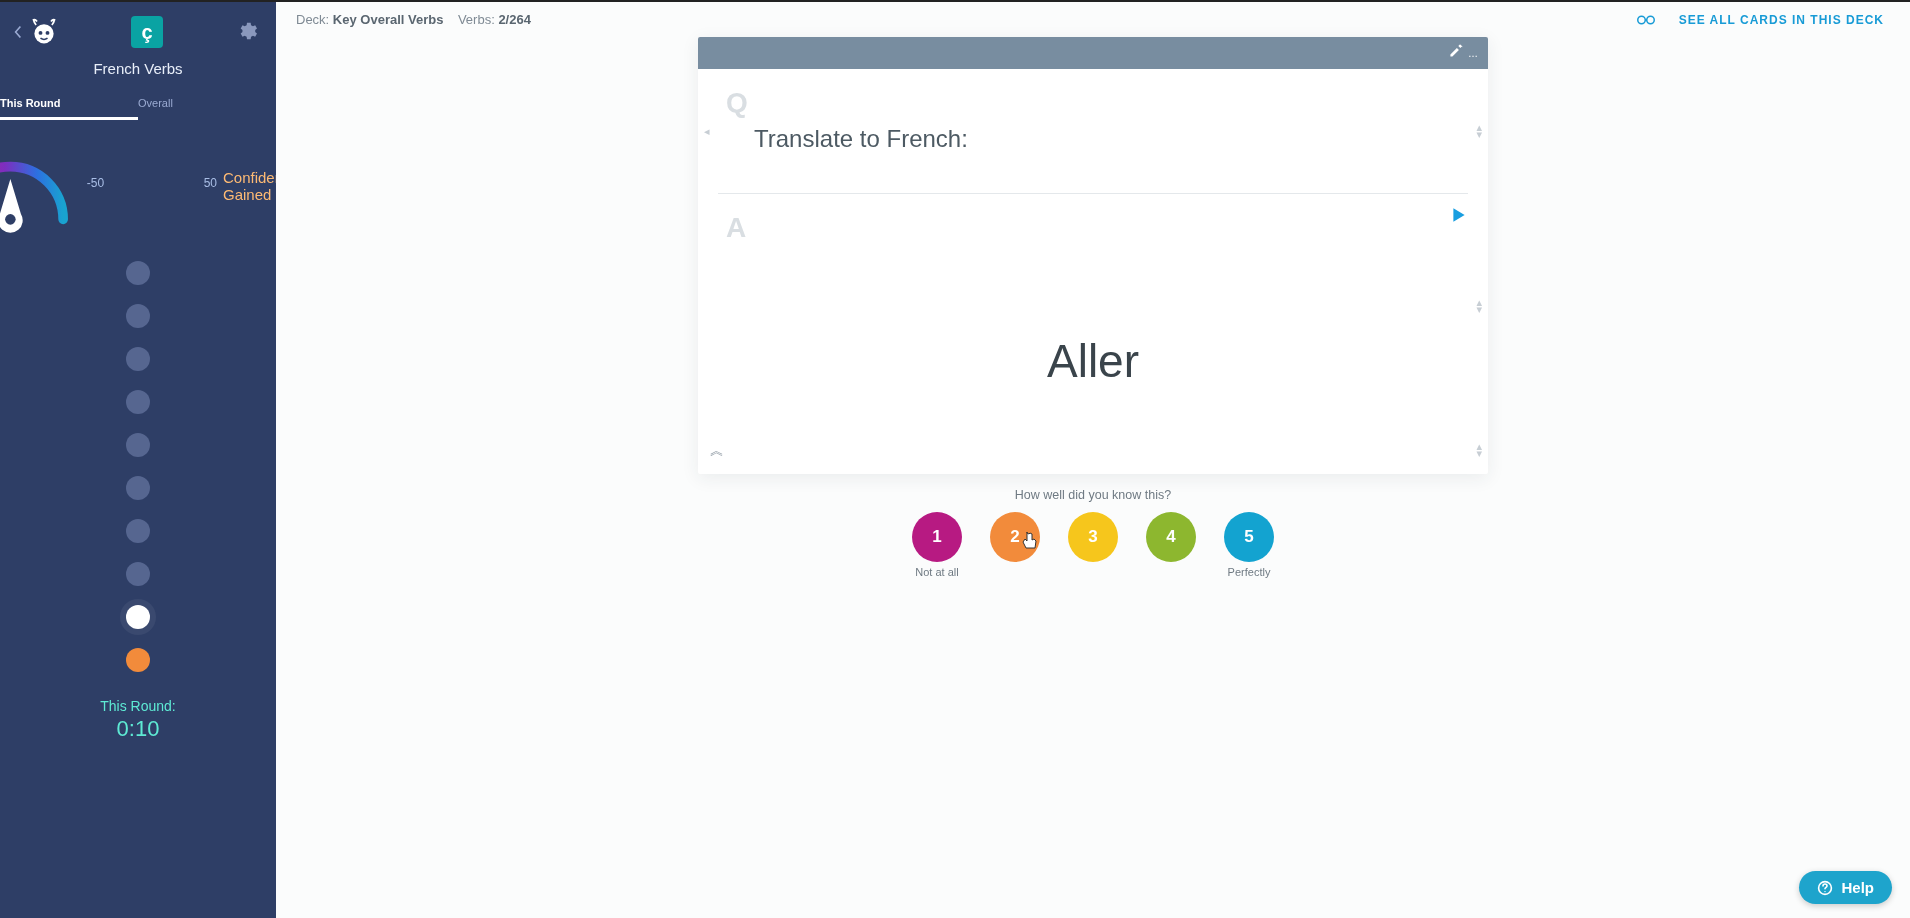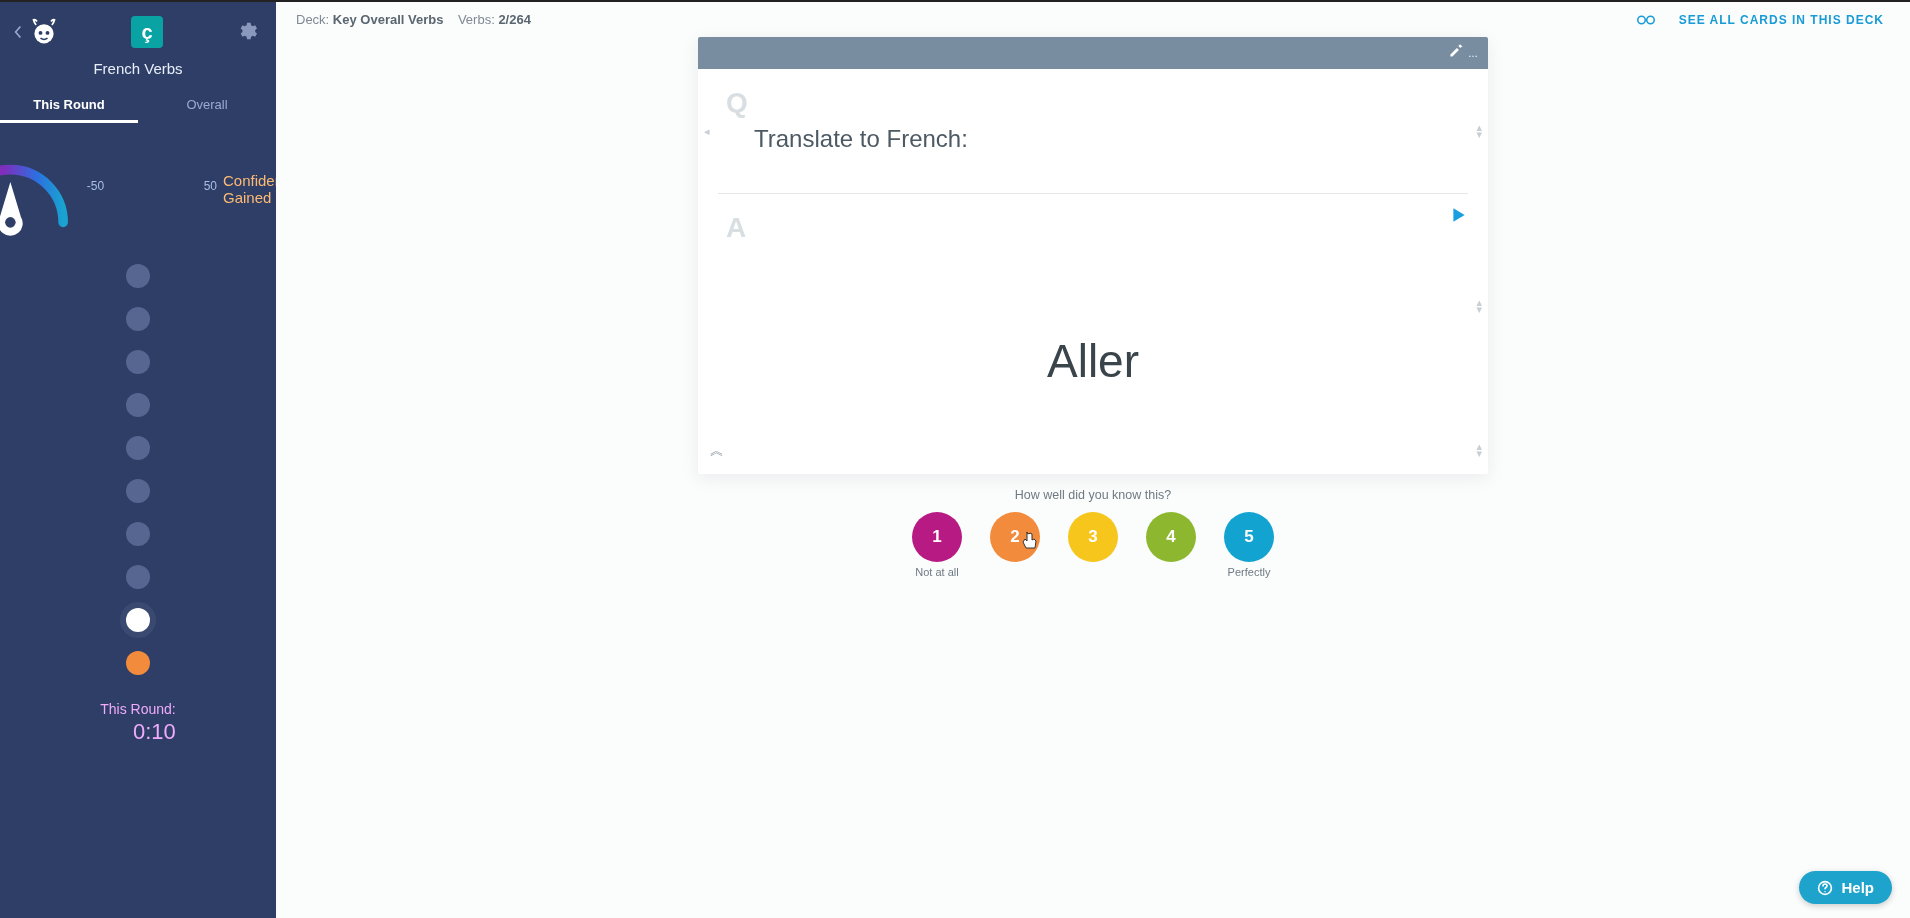--- a/index.html
+++ b/index.html
@@ -8,31 +8,31 @@
 
   
   .sidebar { width:276px; background:#2e3e66; color:#dbe4f2; display:flex; flex-direction:column; align-items:center; position:relative; }
   .sidebar-top { width:100%; display:flex; align-items:center; justify-content:space-between; padding:14px 16px 8px 8px; }
   .back-btn { width:20px; height:20px; display:flex; align-items:center; justify-content:center; color:#9aaad2; cursor:pointer; }
   .logo-wrap { display:flex; align-items:center; gap:6px; }
   .logo-box { width:32px; height:32px; background:#0aa3a3; color:#fff; border-radius:4px; display:flex; align-items:center; justify-content:center; font-weight:700; font-size:20px; }
   .gear { width:24px; height:24px; color:#8a98bd; cursor:pointer; }
   .deck-title-sidebar { font-size:15px; color:#e8eef9; margin-top:4px; }
   .tabs { display:flex; width:100%; margin-top:12px; }
-  .tab { flex:1; text-align:center; font-size:13px; padding:8px 0; color:#9aaad2; cursor:pointer; }
+  .tab { flex:1; text-align:left; font-size:11px; padding:8px 0; color:#9aaad2; cursor:pointer; }
   .tab.active { color:#fff; font-weight:600; border-bottom:3px solid #fff; }
   .gauge-wrap { margin-top:18px; display:flex; flex-direction:row; align-items:center; }
   .gauge { width:160px; height:95px; }
   .gauge-labels { width:160px; display:flex; justify-content:space-between; color:#a9bee6; font-size:12px; margin-top:-6px; padding:0 6px; }
   .confidence-label { font-size:15px; color:#fdba74; }
   .dots { margin-top:28px; display:flex; flex-direction:column; gap:19px; align-items:center; }
   .dot { width:24px; height:24px; border-radius:50%; background:#566690; }
   .dot.current { background:#fff; box-shadow:0 0 0 6px rgba(255,255,255,0.06); }
   .dot.rated-2 { background:#f28b3b; }
-  .round-info { margin-top:26px; text-align:right; color:#f0abfc; }
+  .round-info { margin-top:26px; text-align:center; color:#5eead4; }
   .round-info .lbl { font-size:14px; }
   .round-info .time { font-size:22px; margin-top:2px; }
 
   
   .main { flex:1; background:#fbfcfc; display:flex; flex-direction:column; position:relative; }
   .topbar { display:flex; align-items:center; justify-content:space-between; padding:10px 26px 6px 20px; font-size:13px; color:#7f8a94; }
   .crumbs span.strong { color:#5a6670; font-weight:600; }
   .see-all { display:flex; align-items:center; gap:24px; color:#189bd6; font-weight:700; letter-spacing:1px; font-size:12px; cursor:pointer; text-transform:uppercase; }
   .see-all svg { width:18px; height:12px; }
 

